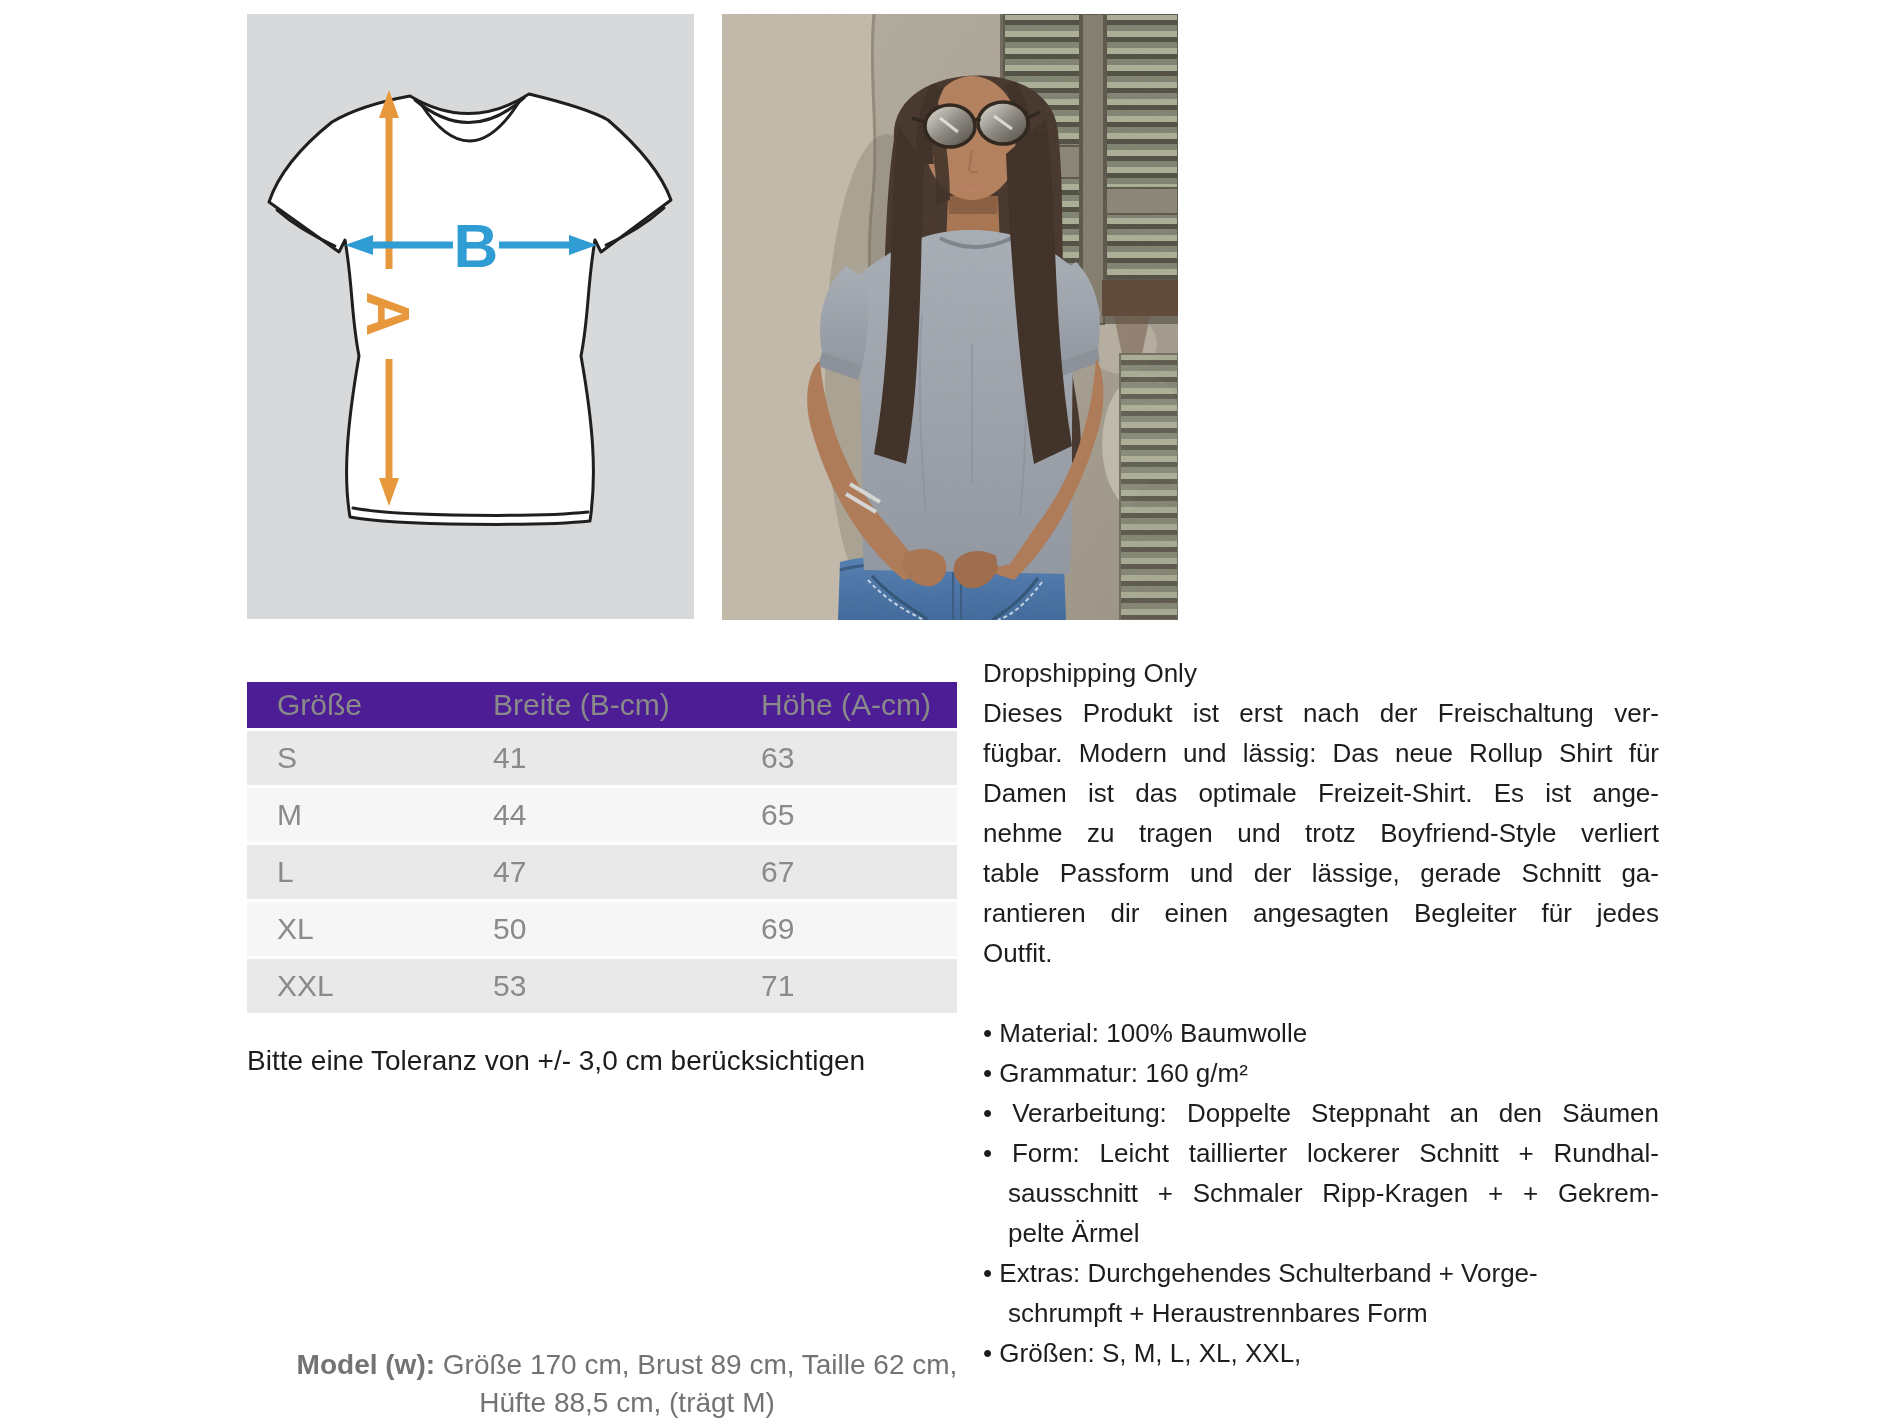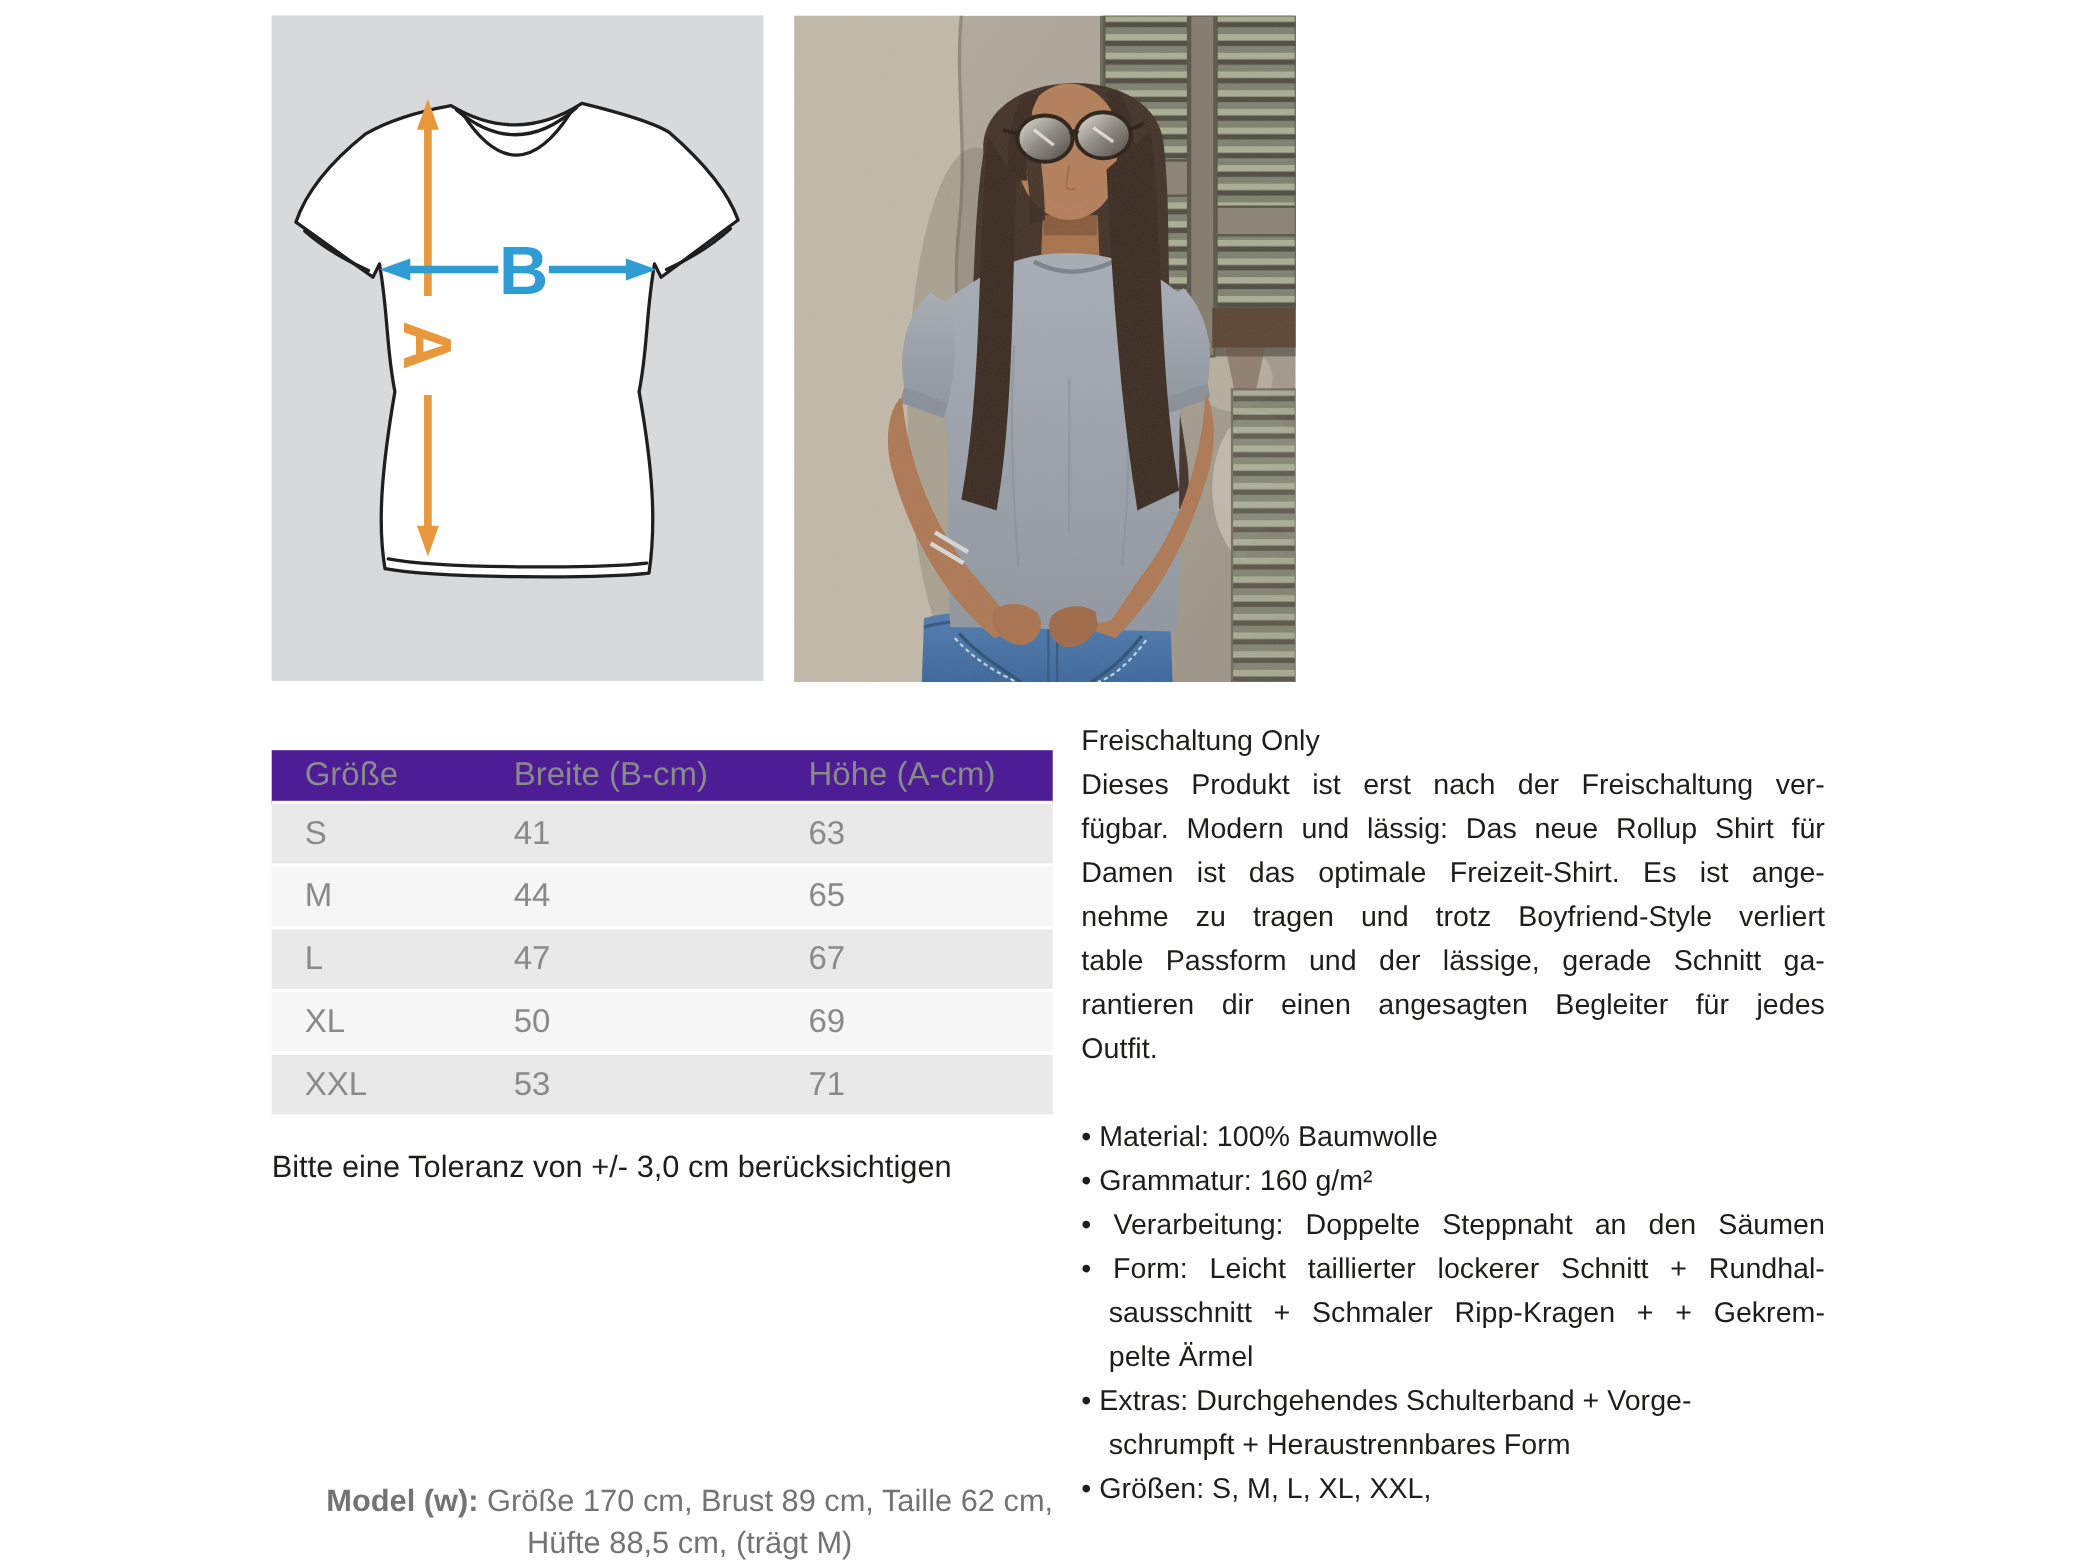--- a/index.html
+++ b/index.html
@@ -24,21 +24,21 @@
   .size-table{
     position:absolute;left:247px;top:682px;width:710px;
     font-size:30px;color:#8a8a8a;
   }
   .trow{display:flex;align-items:center;height:54px;background:#4c1d95;border-bottom:3px solid #ffffff;}
   .trow.thead{height:46px;}
   .trow.odd{background:#e9e9e9;}
   .trow.even{background:#f6f6f6;}
   .tcell{box-sizing:border-box;white-space:nowrap;}
   .tcell.c0{width:220px;padding-left:30px;}
-  .tcell.c1{width:268px;}
+  .tcell.c1{width:268px;margin-left:26px;}
   .tcell.c2{flex:1;}
   
   .tolerance{
     position:absolute;left:247px;top:1042px;width:760px;
     font-size:28px;line-height:38px;color:#1d1d1b;
   }
   
   .model{
     position:absolute;left:247px;top:1346px;width:760px;
     font-size:28px;line-height:38px;color:#737373;text-align:center;
@@ -266,21 +266,21 @@
       <div class="tcell c1">53</div>
       <div class="tcell c2">71</div>
     </div>
   </div>
 
 <div class="tolerance">Bitte eine Toleranz von +/- 3,0 cm berücksichtigen</div>
 
 <div class="model"><b>Model (w):</b><span> Größe 170 cm, Brust 89 cm, Taille 62 cm,</span><br><span>Hüfte 88,5 cm, (trägt M)</span></div>
 
 <div class="desc">
-    <div class="dline">Freischaltung Only</div>
+    <div class="dline">Dropshipping Only</div>
     <div class="dline just">Dieses Produkt ist erst nach der Freischaltung ver-</div>
     <div class="dline just">fügbar. Modern und lässig: Das neue Rollup Shirt für</div>
     <div class="dline just">Damen ist das optimale Freizeit-Shirt. Es ist ange-</div>
     <div class="dline just">nehme zu tragen und trotz Boyfriend-Style verliert</div>
     <div class="dline just">table Passform und der lässige,  gerade Schnitt ga-</div>
     <div class="dline just">rantieren dir einen angesagten Begleiter für jedes</div>
     <div class="dline">Outfit.</div>
     <div class="gap"></div>
     <div class="dline">•  Material: 100% Baumwolle</div>
     <div class="dline">•  Grammatur: 160 g/m²</div>

